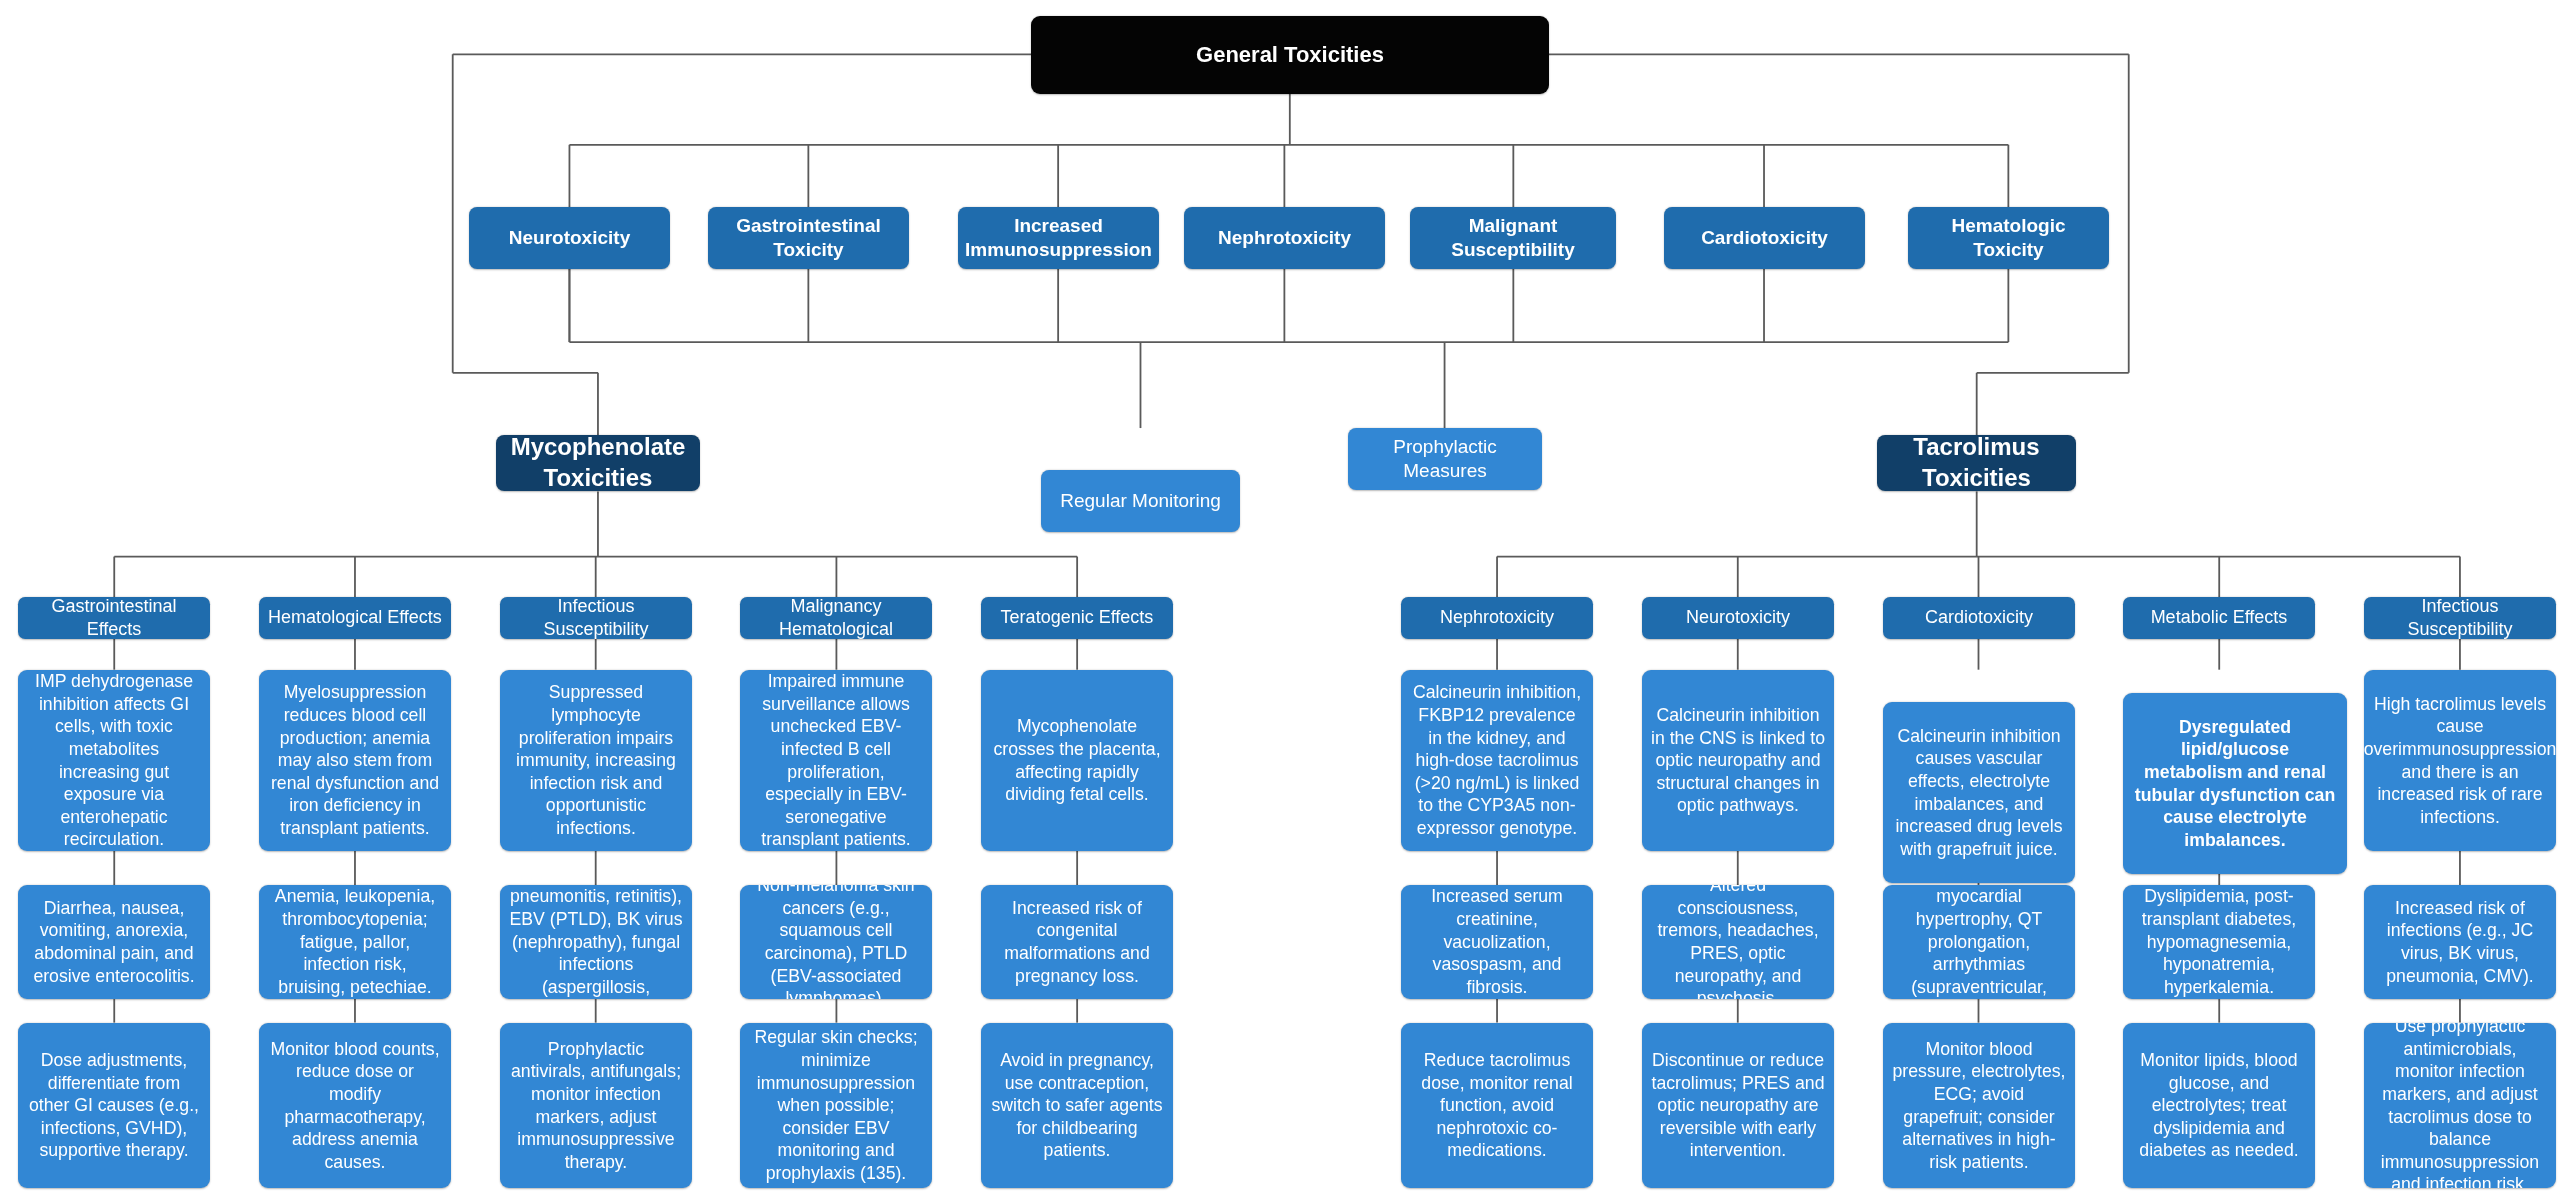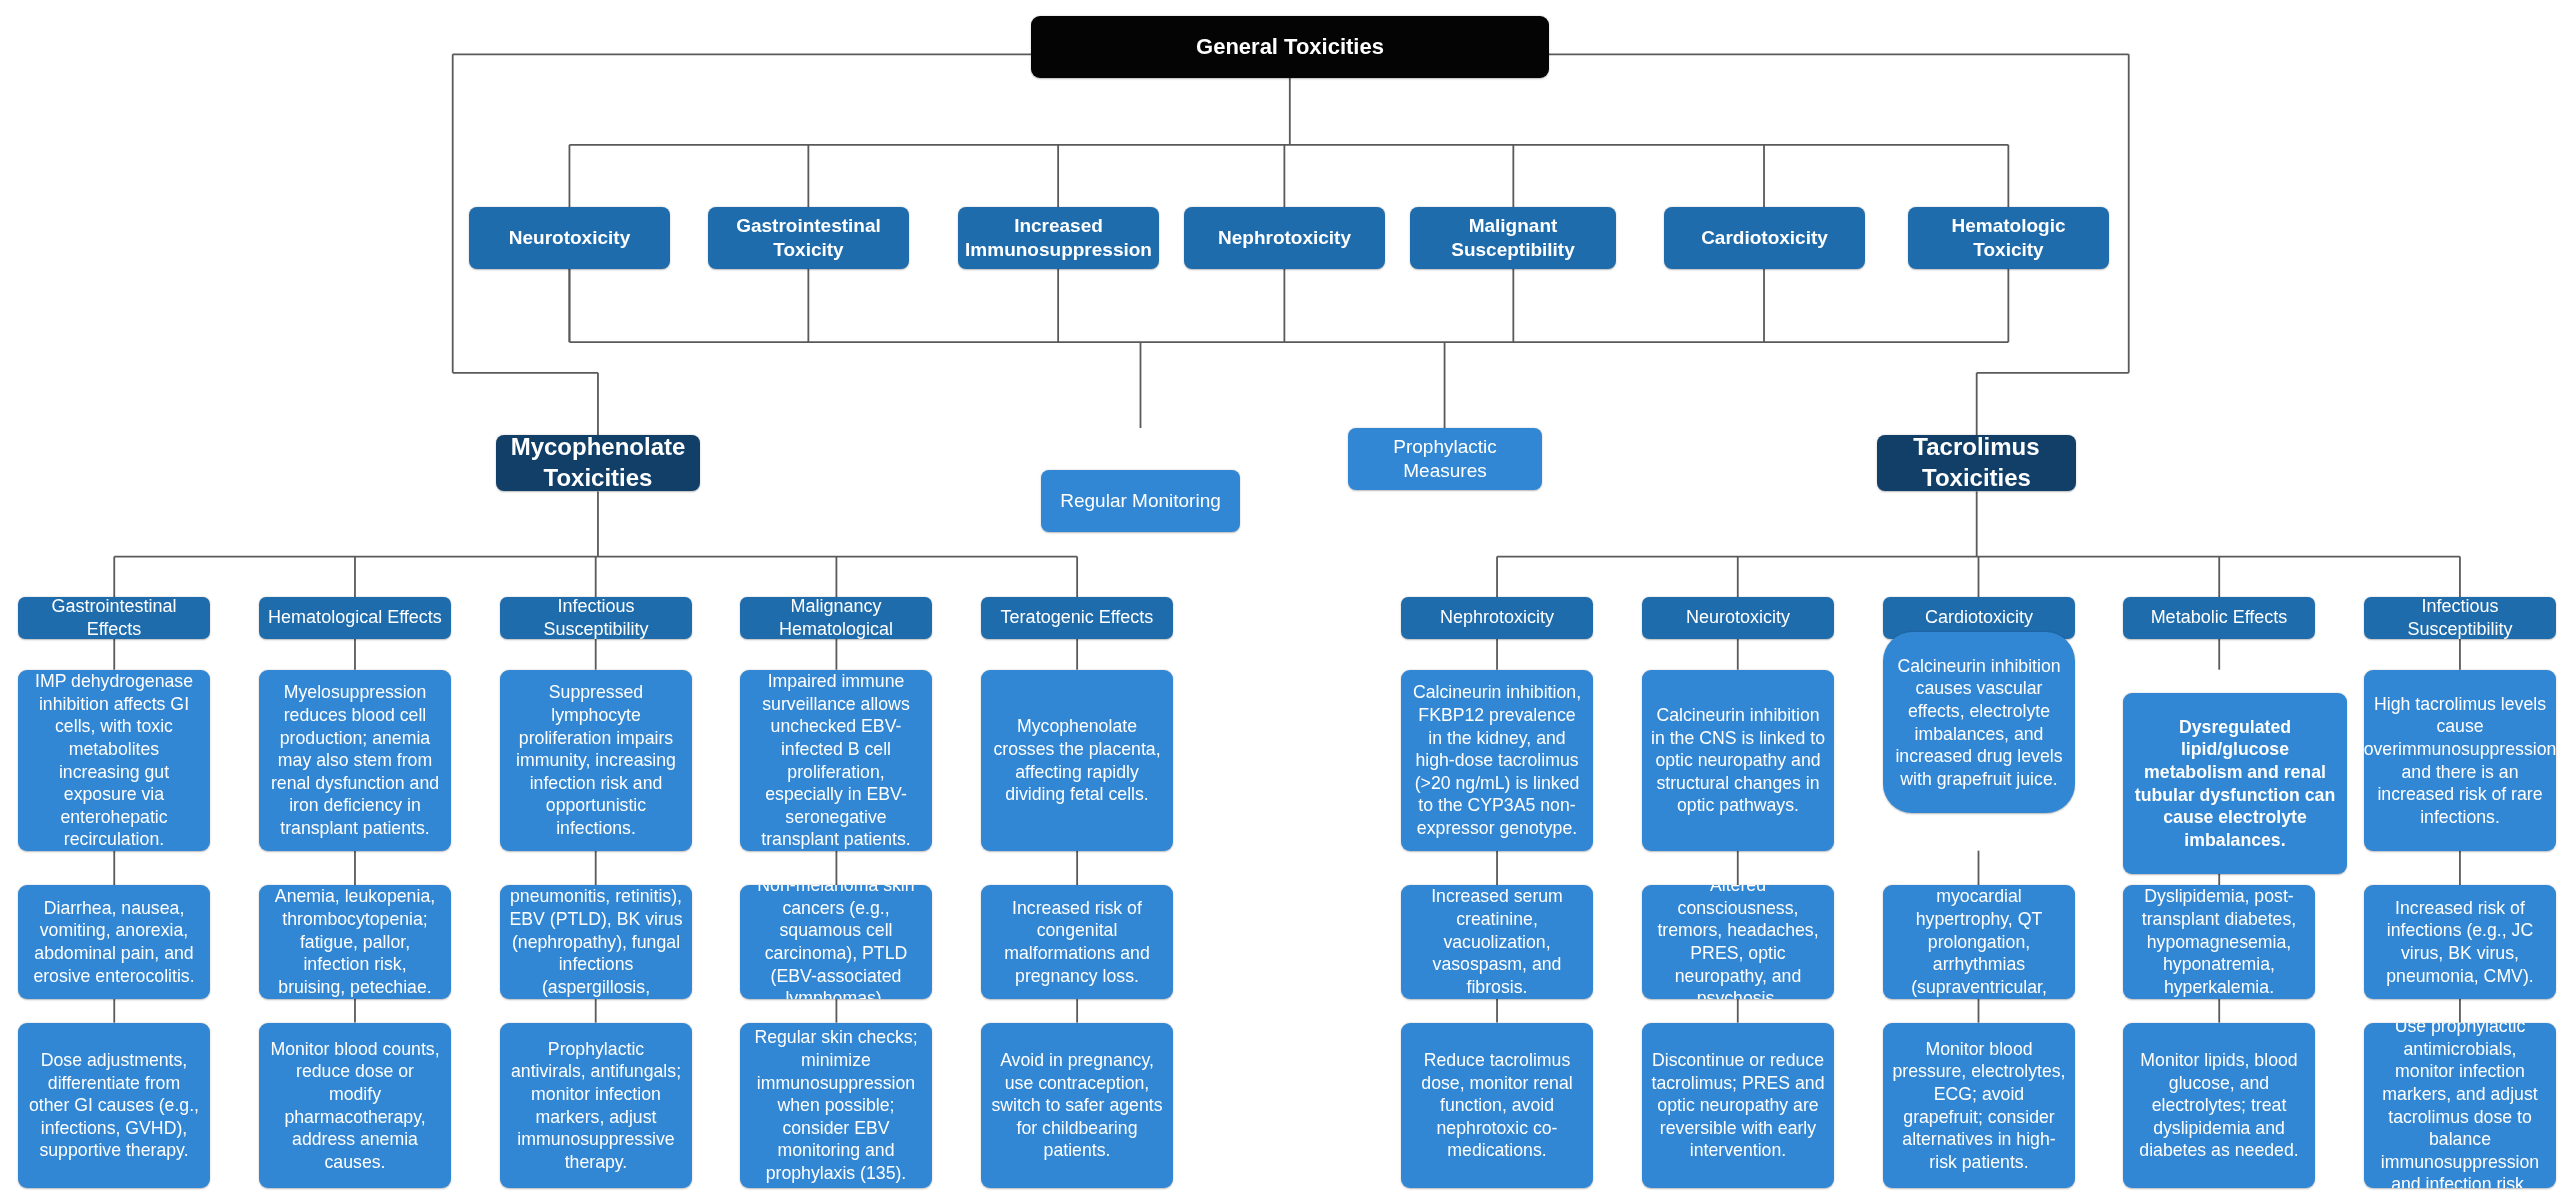--- a/index.html
+++ b/index.html
@@ -104,21 +104,21 @@
       <path d="M2718 1104 L2718 1130" stroke="#5a5a5a" stroke-width="2" fill="none"></path>
       <path d="M2184 543 L2184 615" stroke="#5a5a5a" stroke-width="2" fill="none"></path>
       <path d="M1654 615 L2718 615" stroke="#5a5a5a" stroke-width="2" fill="none"></path>
       <path d="M1654 615 L1654 660" stroke="#5a5a5a" stroke-width="2" fill="none"></path>
       <path d="M1920 615 L1920 660" stroke="#5a5a5a" stroke-width="2" fill="none"></path>
       <path d="M2186 615 L2186 660" stroke="#5a5a5a" stroke-width="2" fill="none"></path>
       <path d="M2452 615 L2452 660" stroke="#5a5a5a" stroke-width="2" fill="none"></path>
       <path d="M2718 615 L2718 660" stroke="#5a5a5a" stroke-width="2" fill="none"></path>
     </svg>
   <div id="nodes">
-      <div class="node n-root" style="left: 1031px; top: 16.3px; width: 518px; height: 62px;">
+      <div class="node n-root" style="left: 1031px; top: 16.3px; width: 518px; height: 78px;">
         <span>General Toxicities</span>
       </div>
       <div class="node n-cat" style="left: 469px; top: 207px; width: 201px; height: 62px;">
         <span>Neurotoxicity</span>
       </div>
       <div class="node n-cat" style="left: 708px; top: 207px; width: 201px; height: 62px;">
         <span>Gastrointestinal Toxicity</span>
       </div>
       <div class="node n-cat" style="left: 958px; top: 207px; width: 201px; height: 62px;">
         <span>Increased Immunosuppression</span>
@@ -227,21 +227,21 @@
       </div>
       <div class="node n-leaf" style="left: 1642px; top: 885px; width: 192px; height: 114px;">
         <span>Altered consciousness, tremors, headaches, PRES, optic neuropathy, and psychosis.</span>
       </div>
       <div class="node n-leaf" style="left: 1642px; top: 1023px; width: 192px; height: 165px;">
         <span>Discontinue or reduce tacrolimus; PRES and optic neuropathy are reversible with early intervention.</span>
       </div>
       <div class="node n-sub" style="left: 1883px; top: 597px; width: 192px; height: 42px;">
         <span>Cardiotoxicity</span>
       </div>
-      <div class="node n-leaf" style="left: 1883px; top: 632px; width: 192px; height: 181px; border-radius: 29px;">
+      <div class="node n-leaf" style="left: 1883px; top: 702px; width: 192px; height: 181px;">
         <span>Calcineurin inhibition causes vascular effects, electrolyte imbalances, and increased drug levels with grapefruit juice.</span>
       </div>
       <div class="node n-leaf" style="left: 1883px; top: 885px; width: 192px; height: 114px;">
         <span>Hypertension, myocardial hypertrophy, QT prolongation, arrhythmias (supraventricular, bradyarrhythmias).</span>
       </div>
       <div class="node n-leaf" style="left: 1883px; top: 1023px; width: 192px; height: 165px;">
         <span>Monitor blood pressure, electrolytes, ECG; avoid grapefruit; consider alternatives in high-risk patients.</span>
       </div>
       <div class="node n-sub" style="left: 2123px; top: 597px; width: 192px; height: 42px;">
         <span>Metabolic Effects</span>

